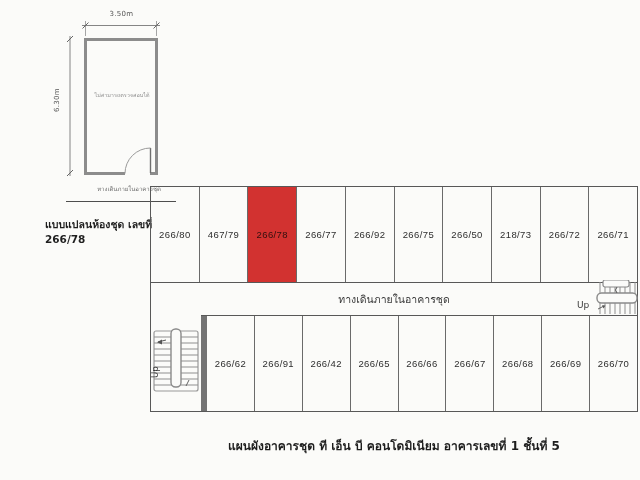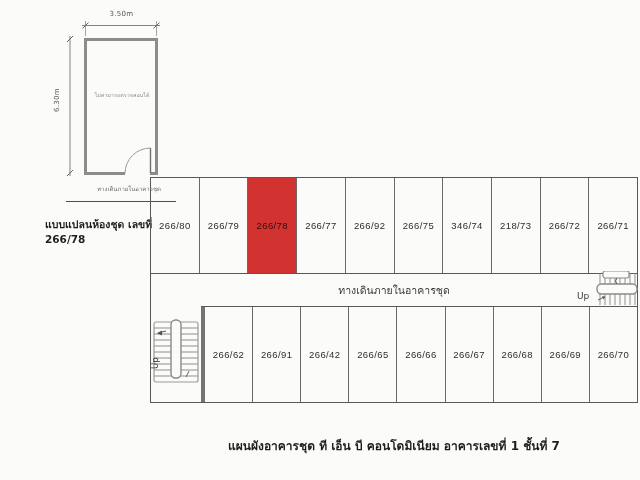--- a/index.html
+++ b/index.html
@@ -21,38 +21,38 @@
   #room-note{left:50px;top:93px;width:66px;text-align:center;
              font-size:5.5px;color:#8a8a8a;line-height:1;}
   #mini-walkway{left:40px;top:184px;width:100px;text-align:center;
                 font-size:6px;color:#6b6b6b;}
   #mini-underline{left:27px;top:201px;width:110px;height:0;
                   border-top:1.2px solid #4e4e4e;}
   #mini-caption{left:6px;top:216px;width:150px;text-align:left;
                 font-size:10.5px;font-weight:bold;color:#1f1f1f;}
 
   
-  #main-plan{left:150px;top:177px;width:488px;height:226px;
+  #main-plan{left:150px;top:186px;width:488px;height:226px;
              border:1.5px solid #585858;box-sizing:border-box;background:transparent;}
   #top-row{position:absolute;left:0;top:0;right:0;height:95px;
            display:flex;border-bottom:1px solid #585858;}
   .unit-cell{flex:1;border-right:1px solid #6a6a6a;
              display:flex;align-items:center;justify-content:center;
              box-sizing:border-box;background:transparent;}
   .unit-cell:last-child{border-right:none;}
   .unit-label{font-size:9.5px;letter-spacing:.4px;color:#2d2d2d;
               font-family:"Liberation Sans","DejaVu Sans",sans-serif;}
   .unit-cell.highlight .unit-label{color:#30100e;text-align:center;}
   #corridor{position:absolute;left:0;top:96px;right:0;height:32px;
             display:flex;align-items:center;justify-content:center;}
   #corridor-label{font-size:10.5px;color:#3a3a3a;}
   #corridor-bottom-line{position:absolute;left:50px;top:128px;right:0;height:0;
                         border-top:1px solid #585858;}
   #bottom-row{position:absolute;left:50px;top:129px;right:0;bottom:0;
-              display:flex;border-left:4px solid #737373;}
+              display:flex;border-left:6px solid #737373;}
   #stair-zone{position:absolute;left:0;top:129px;width:50px;bottom:0;}
 
   
   #left-stairs-svg{position:absolute;left:2px;top:12px;}
   #left-stairs-up{position:absolute;left:13px;top:48px;width:30px;height:14px;
                   font-size:8.5px;color:#3a3a3a;
                   transform:rotate(-90deg);transform-origin:left bottom;}
   #right-stairs-svg{position:absolute;left:445px;top:93px;}
   #right-stairs-up{position:absolute;left:426px;top:113px;width:24px;
                    font-size:9px;color:#3a3a3a;}
@@ -87,36 +87,36 @@
   <div id="mini-underline" class="abs"></div>
   <div id="mini-caption" class="abs">แบบแปลนห้องชุด เลขที่ 266/78</div>
 </div>
 
 <div id="main-plan" class="abs">
   <div id="top-row">
       <div class="unit-cell">
         <span class="unit-label">266/80</span>
       </div>
       <div class="unit-cell">
-        <span class="unit-label">266/79</span>
+        <span class="unit-label">467/79</span>
       </div>
       <div class="unit-cell highlight" style="background: rgb(210, 50, 48);">
         <span class="unit-label">266/78</span>
       </div>
       <div class="unit-cell">
         <span class="unit-label">266/77</span>
       </div>
       <div class="unit-cell">
         <span class="unit-label">266/92</span>
       </div>
       <div class="unit-cell">
         <span class="unit-label">266/75</span>
       </div>
       <div class="unit-cell">
-        <span class="unit-label">346/74</span>
+        <span class="unit-label">266/50</span>
       </div>
       <div class="unit-cell">
         <span class="unit-label">218/73</span>
       </div>
       <div class="unit-cell">
         <span class="unit-label">266/72</span>
       </div>
       <div class="unit-cell">
         <span class="unit-label">266/71</span>
       </div>
@@ -177,13 +177,13 @@
     </g>
     <rect x="1" y="13" width="40" height="10" rx="4.5" fill="#fbfbf9" stroke="#8a8a8a" stroke-width="1.4"></rect>
     <rect x="7" y="0" width="26" height="7" rx="2" fill="#fbfbf9" stroke="#8a8a8a" stroke-width="1.2"></rect>
     <path d="M21,7 Q18,10 21,13" fill="none" stroke="#555" stroke-width="1"></path>
     <path d="M2,29 L8,26" stroke="#555" stroke-width=".9"></path>
     <path d="M6,25.2 L9.5,25.5 L7.5,28.5 Z" fill="#555"></path>
   </svg>
   <div id="right-stairs-up" class="abs">Up</div>
 </div>
 
-<div id="bottom-caption" class="abs">แผนผังอาคารชุด ที เอ็น บี คอนโดมิเนียม อาคารเลขที่ 1 ชั้นที่ 7</div>
+<div id="bottom-caption" class="abs">แผนผังอาคารชุด ที เอ็น บี คอนโดมิเนียม อาคารเลขที่ 1 ชั้นที่ 5</div>
 
 </body></html>

